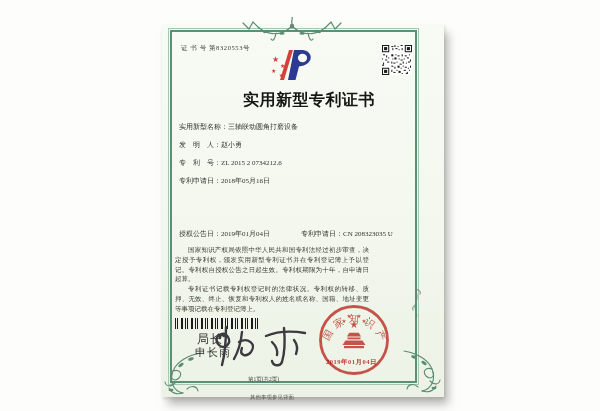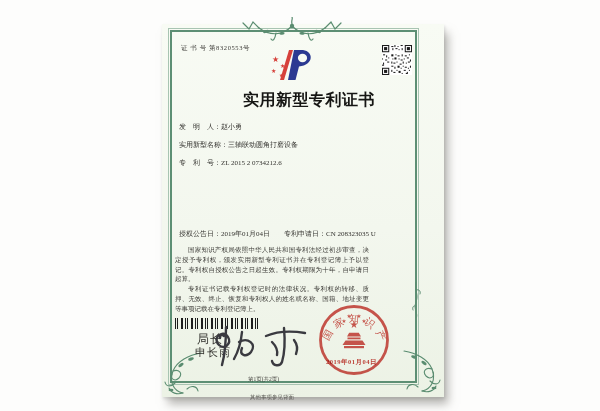--- a/index.html
+++ b/index.html
@@ -11,21 +11,21 @@
   .frame{position:absolute;left:6px;top:4px;width:249px;height:355px;border:1px solid #a8c4b2;}
   .frame::after{content:"";position:absolute;inset:1px;border:2px solid #5d8f74;}
   .certno{position:absolute;left:19px;top:20px;font-size:6.5px;letter-spacing:.6px;color:#3c3b37;}
   .qr{position:absolute;left:220px;top:21px;width:30px;height:30px;}
   .logo{position:absolute;left:106px;top:24px;width:46px;height:34px;}
   .title{position:absolute;left:12px;right:0;top:66px;text-align:center;font-size:16px;font-weight:700;
          letter-spacing:.5px;color:#161614;}
   .fields{position:absolute;left:17px;top:99px;width:214px;font-size:7px;line-height:8px;}
   .frow{margin-bottom:10px;white-space:normal;}
   .frow.addr{width:196px;}
-  .grantrow{position:absolute;left:17px;top:205px;display:flex;gap:14px;font-size:7px;}
+  .grantrow{position:absolute;left:17px;top:205px;display:flex;gap:31px;font-size:7px;}
   .paras{position:absolute;left:13px;top:221px;width:194px;font-size:6.5px;line-height:9.8px;
          text-align:justify;color:#3d3c38;}
   .paras p{margin:0;text-indent:2em;}
   .barcode{position:absolute;left:13px;top:294px;width:86px;height:11px;
     background:repeating-linear-gradient(90deg,#1c1c1c 0 1.5px,transparent 1.5px 2.5px,#1c1c1c 2.5px 3.5px,transparent 3.5px 6px,#1c1c1c 6px 8.5px,transparent 8.5px 10px);}
   .role{position:absolute;left:35px;top:307px;font-size:12px;letter-spacing:1px;}
   .rolename{position:absolute;left:33px;top:321px;font-size:11px;letter-spacing:1px;}
   .sig{position:absolute;left:46px;top:300px;width:112px;height:46px;}
   .seal{position:absolute;left:153px;top:277px;width:78px;height:78px;mix-blend-mode:multiply;}
   .sealdate{position:absolute;left:164px;top:334px;font-size:6.5px;color:#c53129;opacity:.9;
@@ -185,27 +185,30 @@
           <rect x="24" y="26" width="1" height="1"></rect>
           <rect x="26" y="24" width="1" height="1"></rect>
         <rect x="23" y="27" width="2" height="1"></rect>
       </g>
     </svg>
 
     <div class="title">实用新型专利证书</div>
 
     <div class="fields">
       <div class="frow">
+        <span>实用新型名称：</span><span>三轴联动圆角打磨设备</span>
+      </div>
+      <div class="frow">
         <span>发　明　人：</span><span>赵小勇</span>
       </div>
       <div class="frow">
-        <span>实用新型名称：</span><span>三轴联动圆角打磨设备</span>
-      </div>
-      <div class="frow">
         <span>专　利　号：</span><span>ZL 2015 2 0734212.6</span>
+      </div>
+      <div class="frow">
+        <span>专利申请日：</span><span>2018年05月16日</span>
       </div>
     </div>
 
     <div class="grantrow">
       <span>
         <span>授权公告日：</span><span>2019年01月04日</span>
       </span>
       <span>
         <span>专利申请日：</span><span>CN 208323035 U</span>
       </span>

